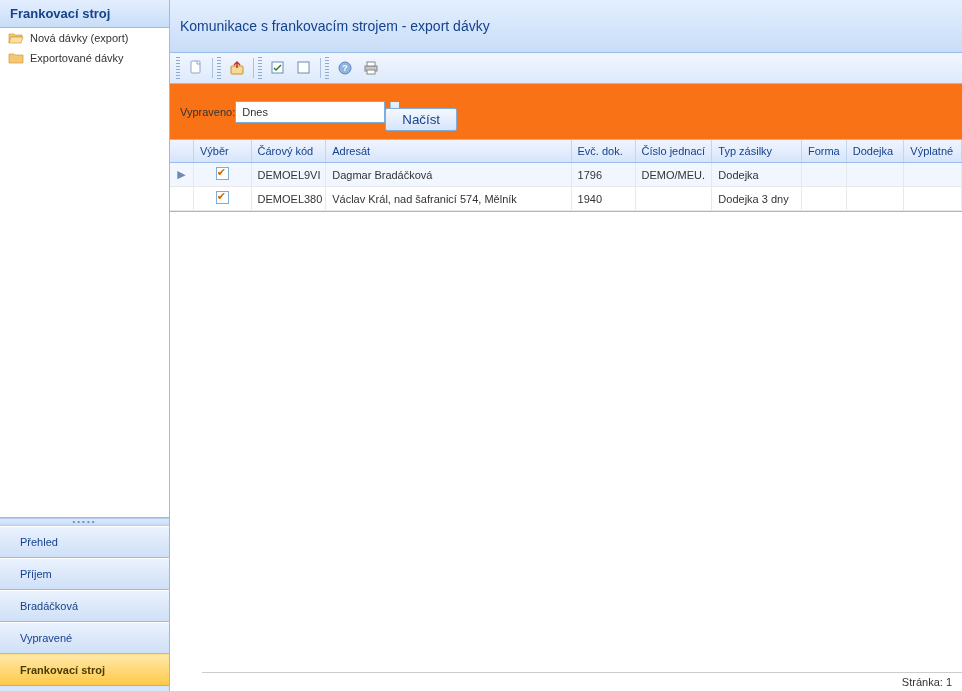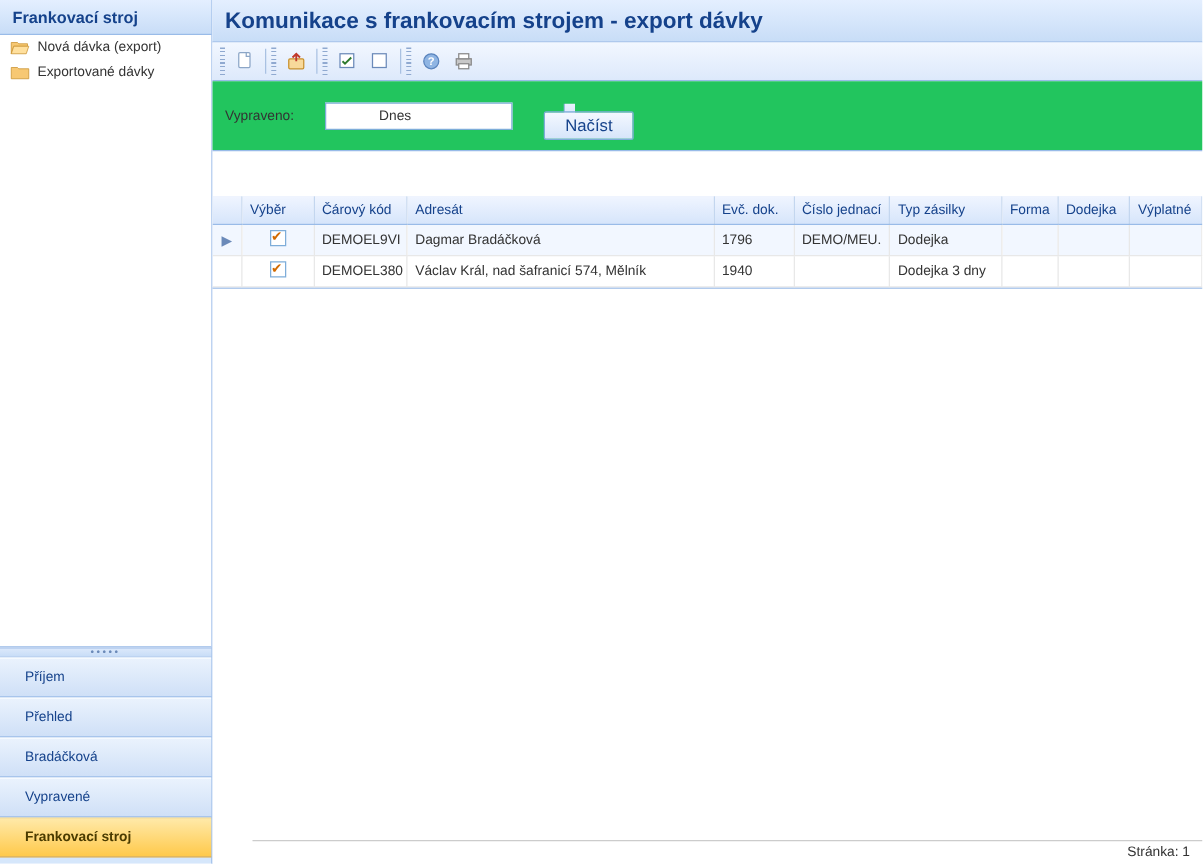--- a/index.html
+++ b/index.html
@@ -88,23 +88,23 @@
     .main {
       flex: 1;
       display: flex;
       flex-direction: column;
       background: #fff;
       position: relative;
     }
     .main-header {
       background: linear-gradient(#e4efff, #c8ddf7);
       border-bottom: 1px solid #99bbe8;
-      padding: 6px 10px;
-      font-weight: bold;
-      font-size: 18px;
+      padding: 18px 10px;
+      font-weight: normal;
+      font-size: 14px;
       color: #15428b;
     }
     .toolbar {
       display: flex;
       align-items: center;
       padding: 3px 6px;
       gap: 2px;
       background: linear-gradient(#f2f7ff, #dde9fb);
       border-bottom: 1px solid #99bbe8;
     }
@@ -127,32 +127,31 @@
     .tb-sep {
       width: 1px;
       height: 20px;
       background: #a9c1e2;
       margin: 0 2px;
     }
     .filter-bar {
       display: flex;
       align-items: center;
       padding: 8px 10px;
-      gap: 25px;
-      background: #22c55e;
+      gap: 0;
+      background: #f97316;
     }
     .filter-label { color: #333; }
     .combo {
       display: flex;
       align-items: center;
       border: 1px solid #7eadd9;
       background: #fff;
       height: 22px;
       width: 150px;
-      padding-left: 36px;
     }
     .combo-input {
       border: none;
       outline: none;
       padding: 0 6px;
       flex: 1;
       font-family: inherit;
       font-size: 11px;
       color: #333;
       background: transparent;
@@ -180,21 +179,20 @@
     
     .grid {
       border-top: 1px solid #99bbe8;
       border-bottom: 1px solid #99bbe8;
       overflow: hidden;
     }
     .grid table {
       border-collapse: collapse;
       width: 100%;
       table-layout: fixed;
-      margin-top: 36px;
     }
     .grid th {
       background: linear-gradient(#f0f5ff,#d6e5fb);
       border-right: 1px solid #c3d6ef;
       border-bottom: 1px solid #99bbe8;
       padding: 5px 6px;
       text-align: left;
       font-weight: normal;
       color: #15428b;
       white-space: nowrap;
@@ -252,35 +250,35 @@
   <div class="sidebar">
     <div class="sidebar-header">Frankovací stroj</div>
     <div class="tree">
       <div class="tree-item">
         <span class="folder-icon">
           <svg width="16" height="14" viewBox="0 0 16 14">
               <path d="M1 3 h5 l1 1 h7 v2 H3 l-2 6 V3z" fill="#f7c873" stroke="#c8902d" stroke-width="0.6"></path>
               <path d="M3 6 h12 l-2 6 H1z" fill="#ffe09e" stroke="#c8902d" stroke-width="0.6"></path>
             </svg>
         </span>
-        <span>Nová dávka (export)</span>
+        <span>Nová dávky (export)</span>
       </div>
       <div class="tree-item">
         <span class="folder-icon">
           <svg width="16" height="14" viewBox="0 0 16 14">
               <path d="M1 3 h5 l1 1 h8 v8 H1z" fill="#f7c873" stroke="#c8902d" stroke-width="0.6"></path>
             </svg>
         </span>
         <span>Exportované dávky</span>
       </div>
     </div>
     <div class="splitter-dots">•••••</div>
     <div class="nav-section">
+      <div class="nav-item">Přehled</div>
       <div class="nav-item">Příjem</div>
-      <div class="nav-item">Přehled</div>
       <div class="nav-item">Bradáčková</div>
       <div class="nav-item">Vypravené</div>
       <div class="nav-item active">Frankovací stroj</div>
     </div>
   </div>
 
   <div class="main">
     <div class="main-header">Komunikace s frankovacím strojem - export dávky</div>
 
     <div class="toolbar">

